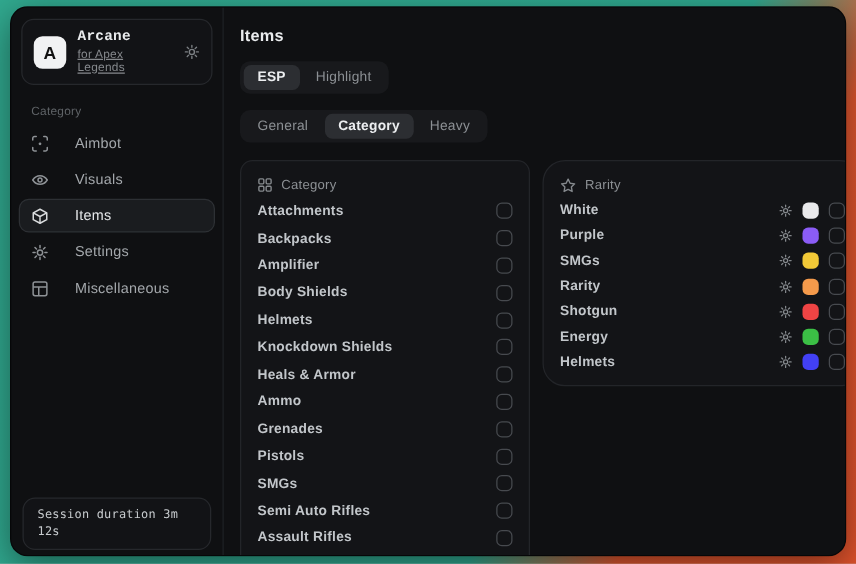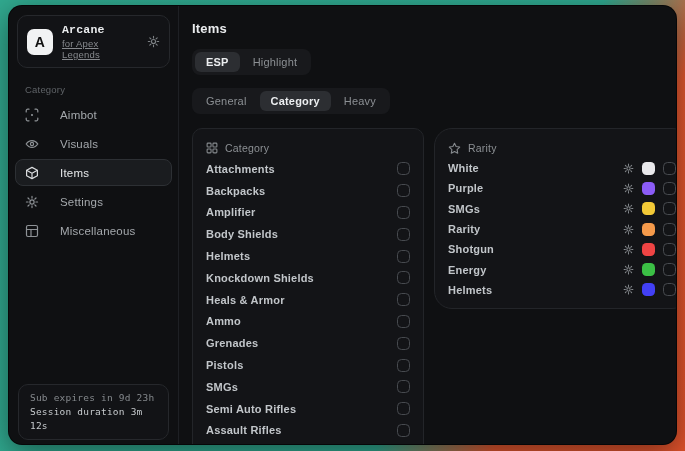--- a/index.html
+++ b/index.html
@@ -145,21 +145,20 @@
           <svg width="14" height="14" viewBox="0 0 14 14" fill="none" stroke="currentColor" stroke-width="1.2" stroke-linejoin="round">
             <rect x="1.5" y="1.5" width="11" height="11" rx="1.5"></rect>
             <path d="M1.5 5.5h11M6 5.5v7"></path>
           </svg>
         </span>
         <span>Miscellaneous</span>
       </div>
     </nav>
 
     <div class="sub-card">
-      <div class="sub-line1">Sub expires in 9d 23h</div>
       <div class="sub-line2">Session duration 3m 12s</div>
     </div>
   </aside>
 
   <main class="main">
     <h1 class="page-title">Items</h1>
 
     <div class="seg-row">
       <div class="seg">
         <button class="on">ESP</button>

